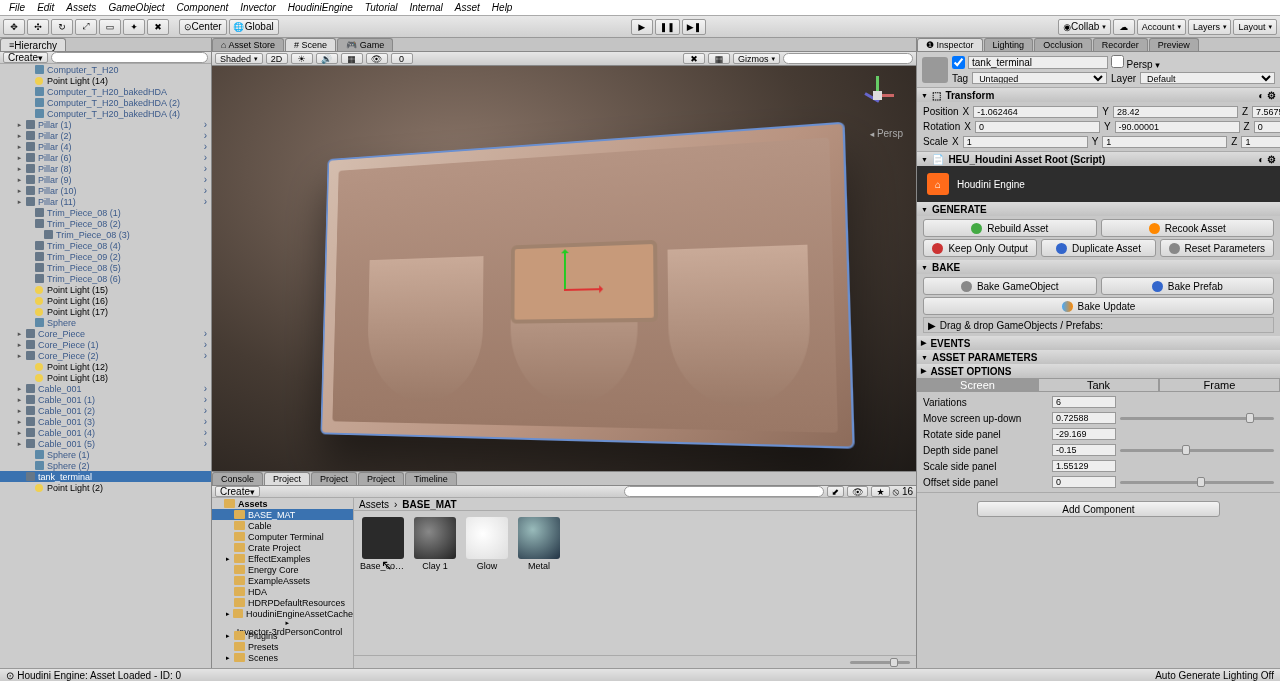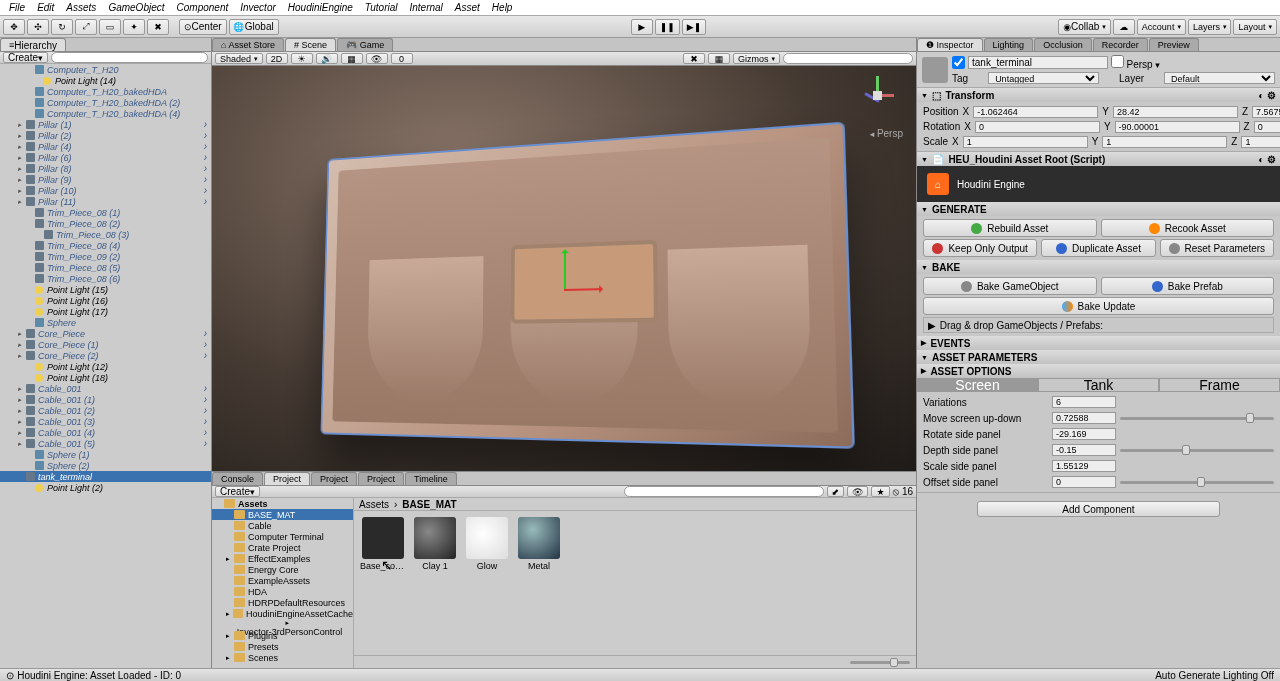--- a/index.html
+++ b/index.html
@@ -15,21 +15,21 @@
 .center-col { flex: 1; display: flex; flex-direction: column; }
 .right-col { width: 364px; display: flex; flex-direction: column; border-left: 1px solid #888; }
 
 .panel-tabs { height: 14px; background: #c4c4c4; display: flex; align-items: flex-end; border-bottom: 1px solid #888; }
 .tab { height: 13px; padding: 0 8px; background: #aaa; border: 1px solid #888; border-bottom: none; margin-right: 1px; border-radius: 3px 3px 0 0; display: flex; align-items: center; font-size: 9px; cursor: pointer; }
 .tab.active { background: #ddd; }
 .panel-header-row { height: 12px; background: linear-gradient(#e6e6e6,#ccc); display: flex; align-items: center; padding: 0 3px; font-size: 9px; border-bottom: 1px solid #aaa; gap: 3px; }
 .search-field { flex: 1; height: 11px; background: #fff; border: 1px solid #999; border-radius: 6px; padding: 0 6px; }
 
 .hierarchy { flex: 1; background: #ccc; overflow-y: auto; overflow-x: hidden; }
-.h-item { height: 11px; display: flex; align-items: center; padding-left: 6px; font-size: 9px; cursor: pointer; white-space: nowrap; overflow: hidden; font-style: italic; }
+.h-item { height: 11px; display: flex; align-items: center; padding-left: 6px; font-size: 9px; cursor: pointer; white-space: nowrap; overflow: hidden; }
 .h-item.sel { background: #3a72b0; color: #fff; }
 .h-item .tri { width: 9px; text-align: center; font-size: 7px; color: #555; }
 .h-item .ico { width: 12px; height: 10px; margin-right: 2px; display: inline-flex; align-items: center; justify-content: center; }
 .cube-ico { width: 9px; height: 9px; background: #5d8aa8; border-radius: 1px; }
 .light-ico { width: 8px; height: 8px; border-radius: 50%; background: #f0d050; }
 .prefab-ico { width: 9px; height: 9px; background: #678; border-radius: 1px; }
 
 .scene-tabs { height: 14px; background: #c4c4c4; display: flex; align-items: flex-end; }
 .scene-toolbar { height: 14px; background: linear-gradient(#e6e6e6,#ccc); border-bottom: 1px solid #888; display: flex; align-items: center; padding: 0 3px; gap: 3px; font-size: 9px; }
 .scene-view { flex: 1; background: radial-gradient(ellipse at 35% 25%, #8a7568 0%, #463b33 55%, #1e1a17 100%); position: relative; overflow: hidden; }
@@ -67,21 +67,21 @@
 .proj-footer { height: 13px; border-top: 1px solid #aaa; display: flex; align-items: center; justify-content: flex-end; padding: 0 6px; gap: 6px; }
 .slider-rail { width: 60px; height: 3px; background: #999; border-radius: 2px; position: relative; }
 .slider-thumb { position: absolute; top: -3px; width: 8px; height: 9px; background: #ddd; border: 1px solid #888; border-radius: 2px; }
 
 .inspector { flex: 1; background: #c8c8c8; overflow-y: auto; }
 .insp-tabs { height: 14px; background: #c4c4c4; display: flex; align-items: center; }
 .insp-header { background: #ccc; padding: 3px 5px; display: flex; align-items: center; gap: 4px; border-bottom: 1px solid #aaa; }
 .obj-ico { width: 26px; height: 26px; background: #999; border-radius: 3px; }
 .obj-name-row { flex: 1; display: flex; flex-direction: column; gap: 2px; }
 .obj-name { height: 13px; background: #eee; border: 1px solid #999; padding: 0 3px; font-size: 10px; }
-.tag-row { display: flex; gap: 20px; font-size: 9px; align-items: center; }
+.tag-row { display: flex; gap: 4px; font-size: 9px; align-items: center; }
 .tag-dd { flex: 1; height: 12px; background: #eee; border: 1px solid #999; font-size: 9px; padding: 0 2px; }
 .insp-section { border-bottom: 1px solid #aaa; }
 .section-hdr { height: 14px; background: linear-gradient(#dcdcdc,#c2c2c2); display: flex; align-items: center; padding: 0 4px; font-size: 10px; font-weight: bold; gap: 4px; }
 .section-hdr .tri { font-size: 7px; }
 .section-body { padding: 3px 6px; display: flex; flex-direction: column; gap: 2px; }
 .prop-row { display: flex; align-items: center; height: 13px; font-size: 9px; gap: 4px; }
 .prop-lbl { width: 95px; }
 .prop-axis { width: 10px; }
 .prop-val { flex: 1; height: 12px; background: #eee; border: 1px solid #999; padding: 0 3px; font-size: 9px; }
 .houdini-banner { height: 36px; background: #2d2d2d; display: flex; align-items: center; padding: 0 10px; gap: 8px; color: #fff; font-size: 17px; font-weight: 300; }
@@ -89,21 +89,21 @@
 .btn-row { display: flex; gap: 4px; padding: 0; }
 .hg-btn { flex: 1; height: 18px; background: linear-gradient(#f0f0f0,#d8d8d8); border: 1px solid #999; border-radius: 3px; display: flex; align-items: center; justify-content: center; gap: 5px; font-size: 10px; cursor: pointer; }
 .hg-btn .bico { width: 11px; height: 11px; border-radius: 50%; }
 .green { background: #4a4; } .orange { background: #f80; } .red { background: #c33; } .blue { background: #36c; } .gray { background: #888; }
 .param-row { display: flex; align-items: center; height: 14px; font-size: 9px; gap: 4px; }
 .param-lbl { width: 125px; }
 .param-val { width: 64px; height: 12px; background: #eee; border: 1px solid #999; padding: 0 3px; font-size: 9px; }
 .param-slider { flex: 1; height: 3px; background: #999; border-radius: 2px; position: relative; }
 .param-slider .thumb { position: absolute; top: -4px; width: 8px; height: 10px; background: #ddd; border: 1px solid #888; border-radius: 2px; }
 .sub-tabs { display: flex; }
-.sub-tab { flex: 1; height: 14px; border: 1px solid #999; display: flex; align-items: center; justify-content: center; font-size: 14px; cursor: pointer; }
+.sub-tab { flex: 1; height: 14px; border: 1px solid #999; display: flex; align-items: center; justify-content: center; font-size: 11px; cursor: pointer; }
 .sub-tab.active { background: #999; color: #fff; }
 .add-comp { height: 16px; margin: 8px 60px; background: linear-gradient(#f4f4f4,#d8d8d8); border: 1px solid #999; border-radius: 3px; display: flex; align-items: center; justify-content: center; font-size: 10px; cursor: pointer; }
 .statusbar { height: 13px; background: linear-gradient(#e4e4e4,#ccc); border-top: 1px solid #999; display: flex; align-items: center; justify-content: space-between; padding: 0 6px; font-size: 9px; }
 .cursor-arrow { position: absolute; left: 381px; top: 557px; pointer-events: none; font-size: 14px; color: #000; }
 </style>
 </head>
 <body>
 
 <div class="menubar" id="menubar">
     <span>File</span>
@@ -153,21 +153,21 @@
       <div class="tab active">≡ <span>Hierarchy</span></div>
     </div>
     <div class="panel-header-row">
       <span class="tb-btn" style="height:11px"><span>Create</span> ▾</span>
       <span class="search-field"></span>
     </div>
     <div class="hierarchy" id="hierarchy">
         <div class="h-item " style="padding-left:24px;color:#3b5a8a"><span class="tri"></span><span class="ico">
             <span class="cube-ico"></span>
           </span>Computer_T_H20</div>
-        <div class="h-item " style="padding-left:32px;"><span class="tri"></span><span class="ico">
+        <div class="h-item " style="padding-left:24px;"><span class="tri"></span><span class="ico">
             <span class="light-ico"></span>
           </span>Point Light (14)</div>
         <div class="h-item " style="padding-left:24px;color:#3b5a8a"><span class="tri"></span><span class="ico">
             <span class="cube-ico"></span>
           </span>Computer_T_H20_bakedHDA</div>
         <div class="h-item " style="padding-left:24px;color:#3b5a8a"><span class="tri"></span><span class="ico">
             <span class="cube-ico"></span>
           </span>Computer_T_H20_bakedHDA (2)</div>
         <div class="h-item " style="padding-left:24px;color:#3b5a8a"><span class="tri"></span><span class="ico">
             <span class="cube-ico"></span>

